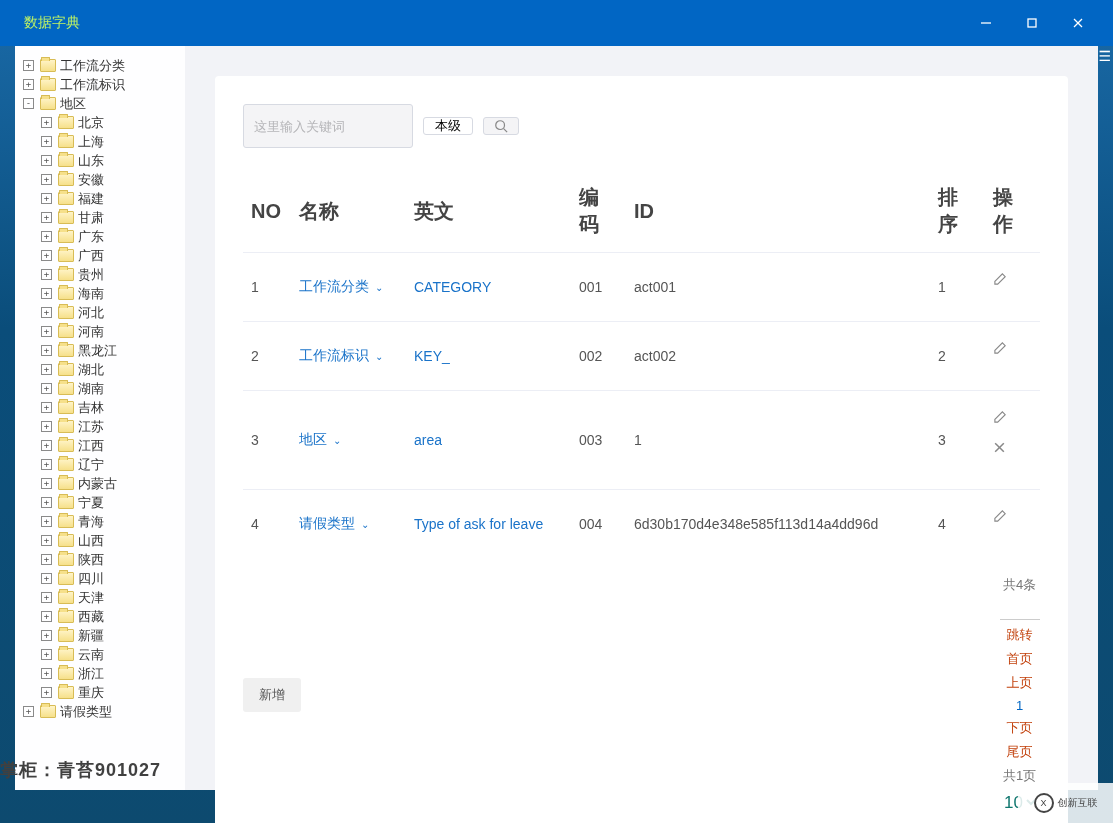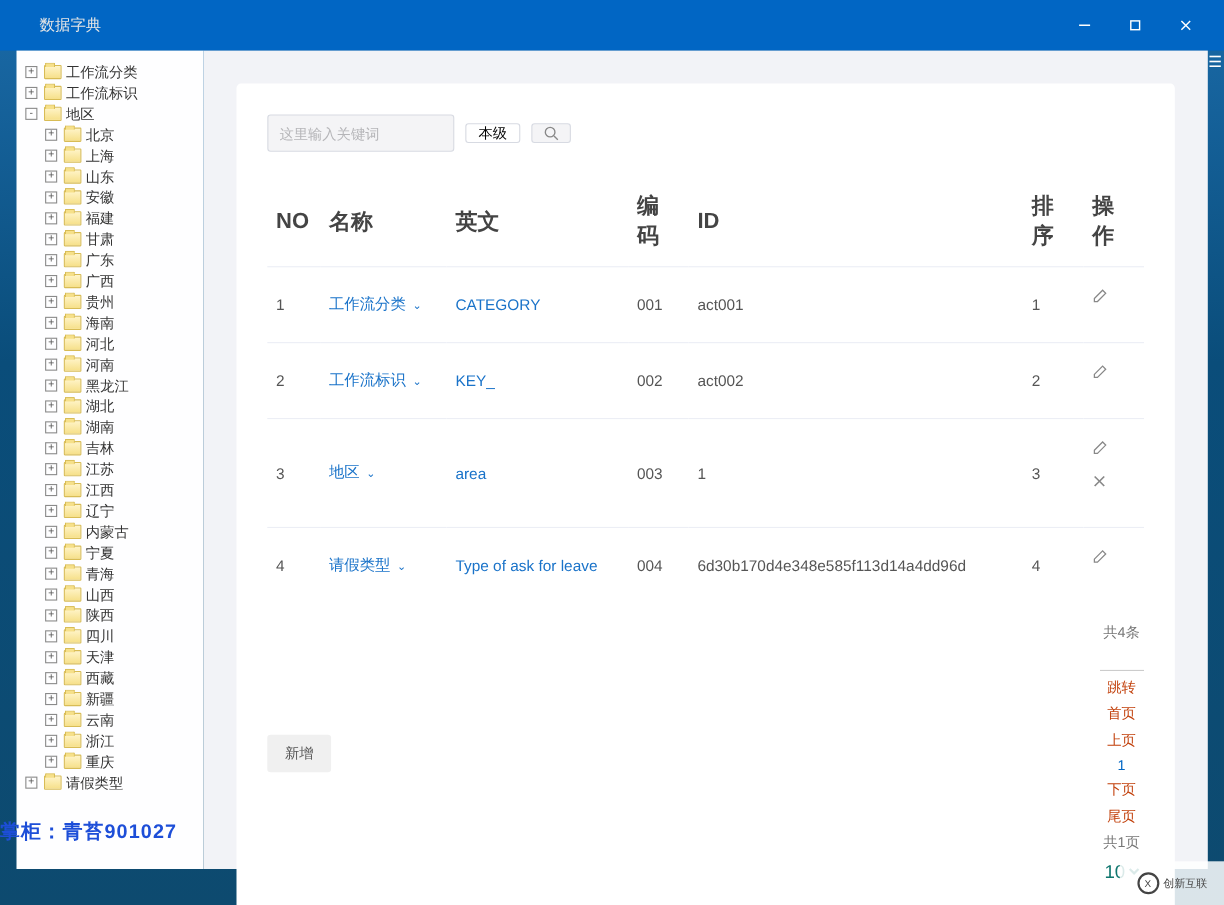--- a/index.html
+++ b/index.html
@@ -10,24 +10,24 @@
     width: 1113px;
     height: 823px;
     overflow: hidden;
     position: relative;
   }
 
   
   .titlebar {
     height: 46px;
     background: #0166c4;
-    color: #e5e5e5;
-    display: flex;
-    align-items: center;
-    padding: 0 12px 0 36px;
+    color: #bef264;
+    display: flex;
+    align-items: center;
+    padding: 0 12px 0 24px;
   }
   .titlebar .title { flex: 1; font-size: 14px; }
   .titlebar .win-controls { display: flex; gap: 0; }
   .titlebar .win-btn {
     width: 46px;
     height: 46px;
     display: flex;
     align-items: center;
     justify-content: center;
     color: #fff;
@@ -112,21 +112,21 @@
   }
 
   .search-bar {
     display: flex;
     align-items: center;
     gap: 10px;
     margin-bottom: 22px;
   }
   .search-input {
     width: 170px;
-    height: 34px;
+    height: 44px;
     border: 1px solid #d7dae2;
     border-radius: 3px;
     background: #f4f4f6;
     padding: 0 10px;
     font-size: 13px;
     color: #0f172a;
   }
   .search-input::placeholder { color: #b5b5b8; }
   .level-btn, .search-icon-btn {
     height: 18px;
@@ -211,24 +211,24 @@
     border: 1px solid transparent;
     background: transparent;
     font-size: 17px;
     color: #0f766e;
   }
 
   
   .watermark {
     position: absolute;
     left: 0;
-    bottom: 55px;
+    bottom: 41px;
     font-size: 18px;
     font-weight: 600;
-    color: #1d4ed8;
+    color: #404040;
     letter-spacing: 1px;
     z-index: 5;
   }
 
   
   .brand-logo {
     position: absolute;
     right: 0;
     bottom: 0;
     width: 95px;

